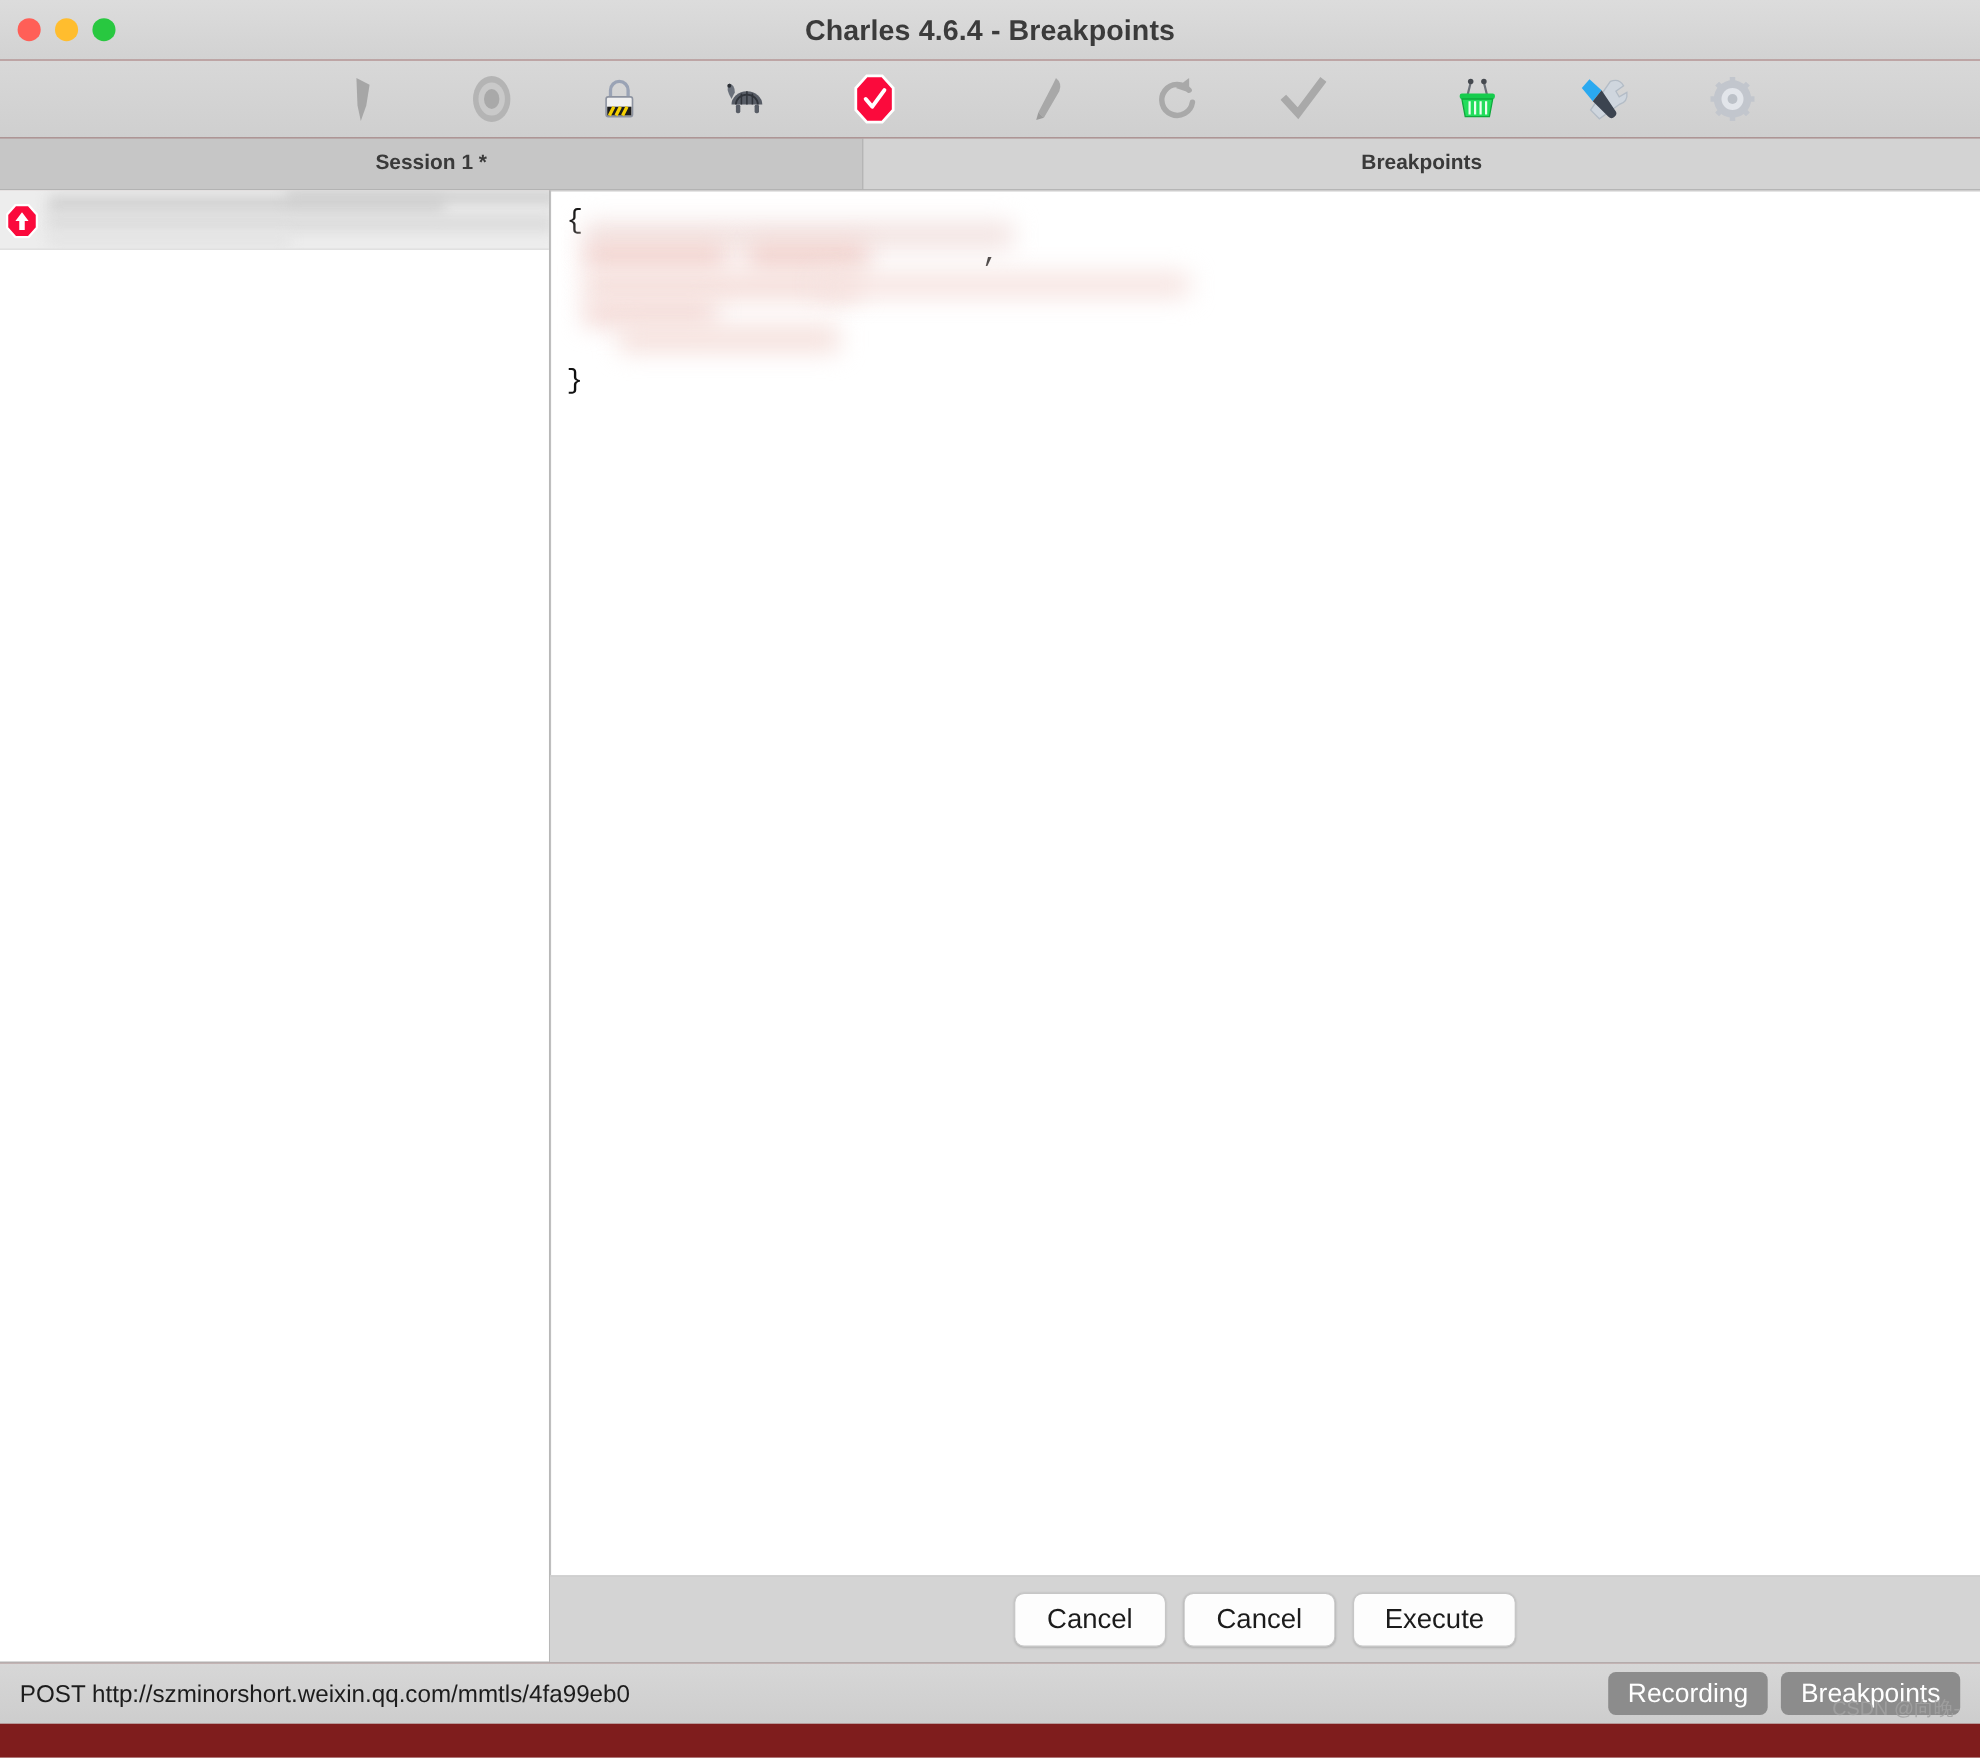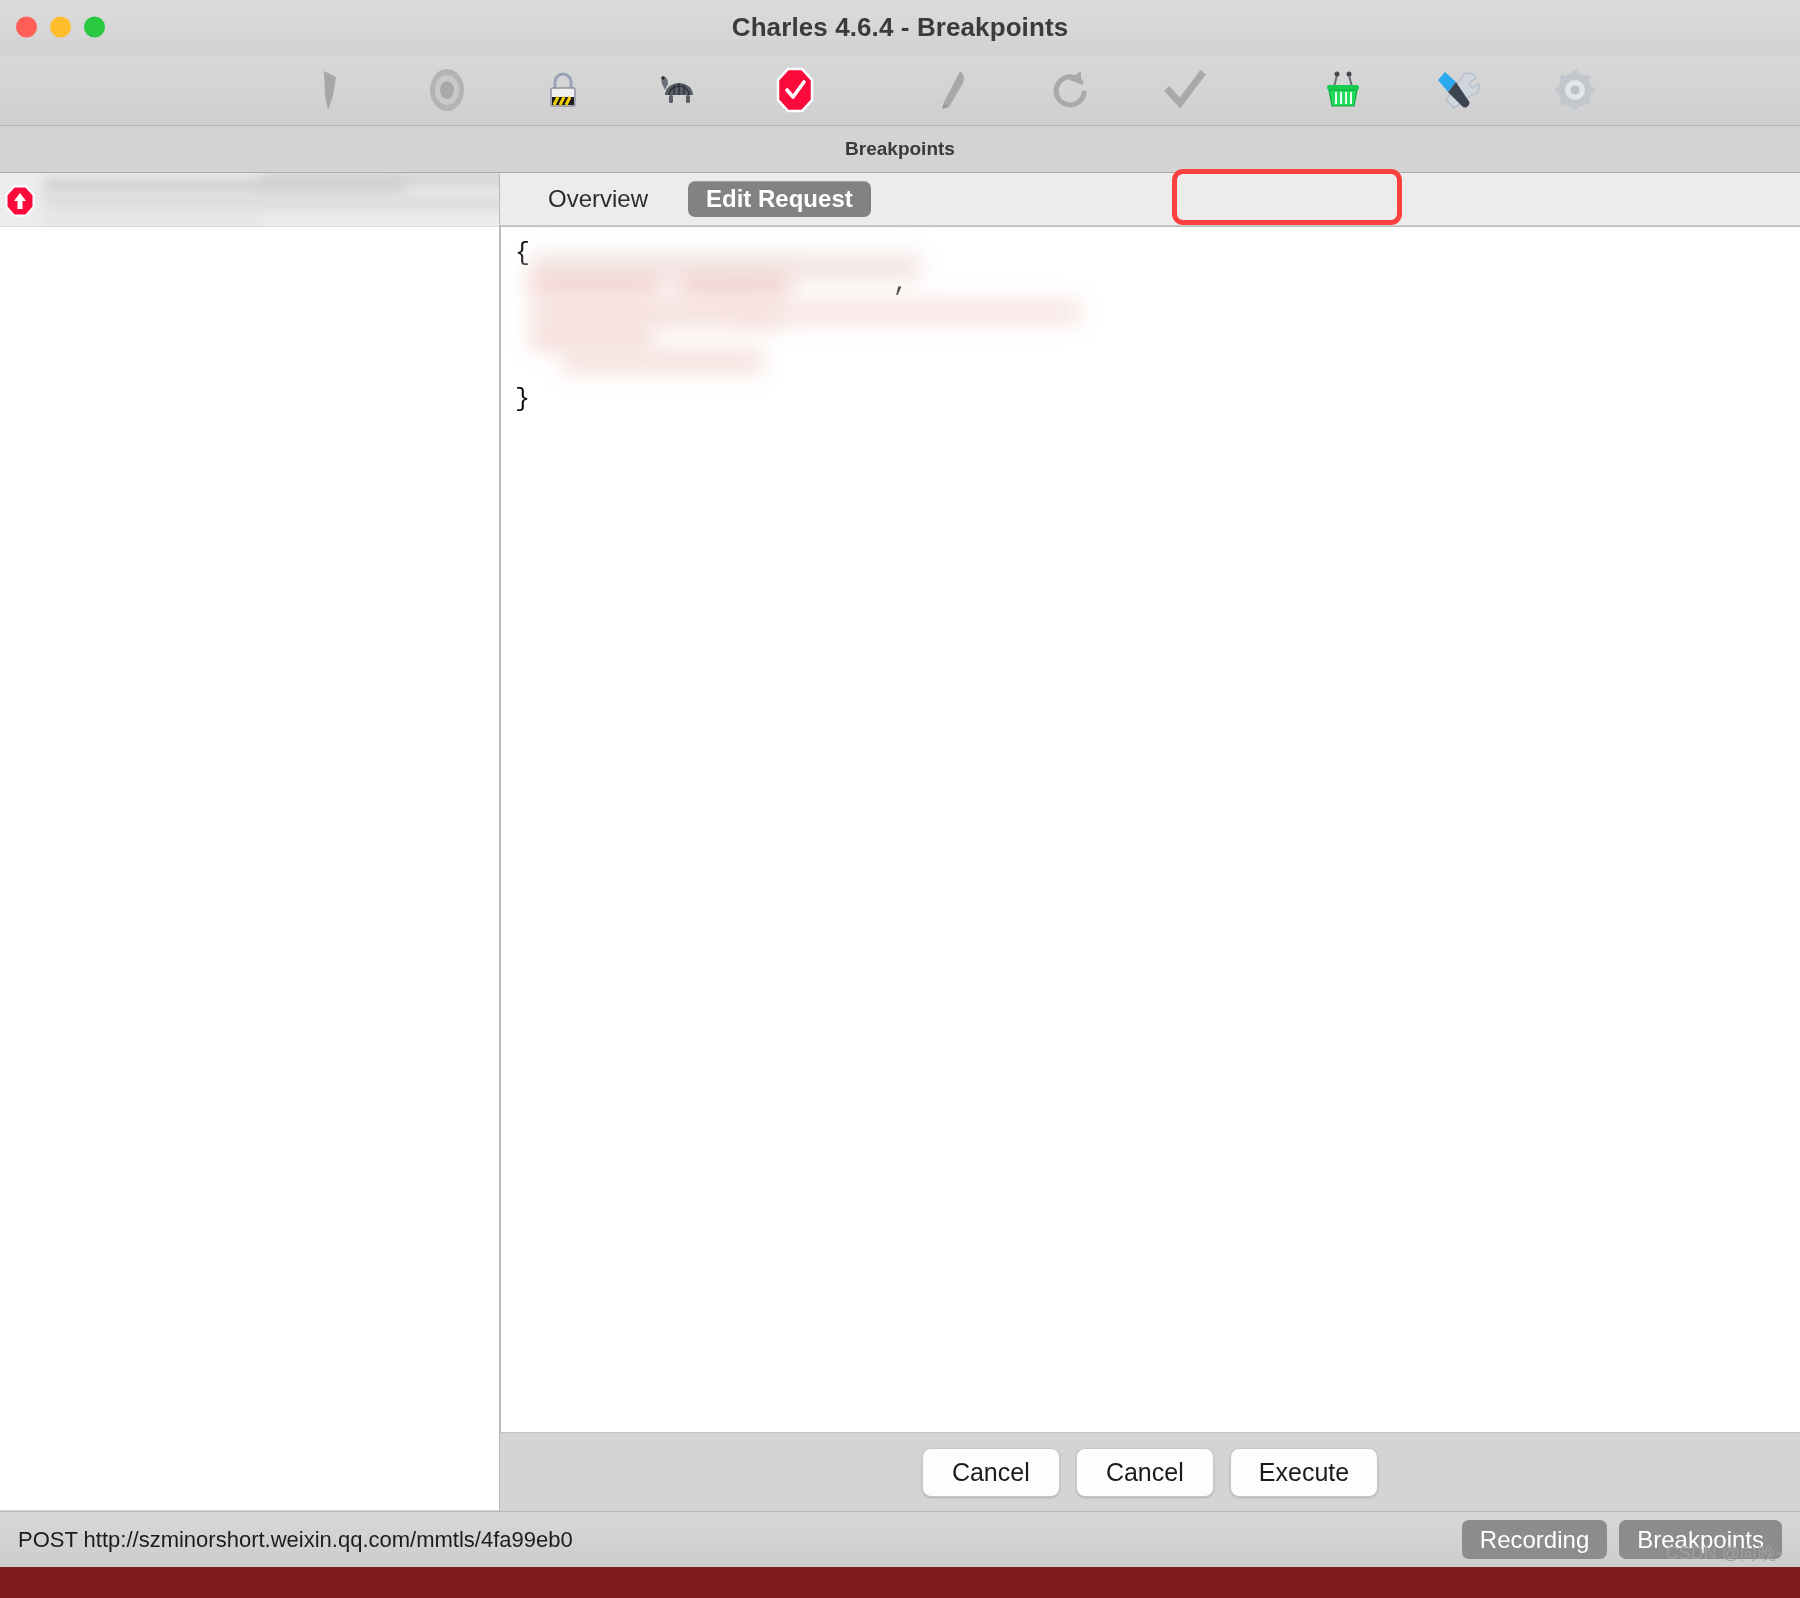--- a/index.html
+++ b/index.html
@@ -409,20 +409,21 @@
         <g stroke="#c2c6cd" stroke-width="5">
           <path d="M22 2 V8 M22 36 V42 M2 22 H8 M36 22 H42 M8 8 L12 12 M32 32 L36 36 M36 8 L32 12 M12 32 L8 36"></path>
         </g>
         <circle cx="22" cy="22" r="10" fill="#e2e5ea"></circle>
         <circle cx="22" cy="22" r="4.5" fill="#bcc1c8"></circle>
       </svg>
     </button>
   </div>
 
   <div class="tabstrip">
+    <div class="seg session">Session 1 *</div>
     <div class="seg breakpoints">Breakpoints</div>
   </div>
 
   <div class="body-split">
 
     <div class="left-pane">
       <div class="left-header">
         <div class="blur-bar" style="left:44px;  top:4px;  width:360px; height:18px; background:#d4d4d4;"></div>
         <div class="blur-bar" style="left:44px;  top:22px; width:460px; height:16px; background:#dcdcdc;"></div>
         <div class="blur-bar" style="left:260px; top:0px;  width:250px; height:12px; background:#cfcfcf;"></div>
@@ -430,26 +431,20 @@
         <svg class="badge-stop" viewBox="0 0 30 32">
           <path d="M9 1.5 H21 L28.5 10 V22 L21 30.5 H9 L1.5 22 V10 Z" fill="#fb0a3c" stroke="#ffffff" stroke-width="2"></path>
           <path d="M15 8 L21 16 H17.5 V24 H12.5 V16 H9 Z" fill="#ffffff"></path>
         </svg>
       </div>
       <div class="left-list"></div>
     </div>
 
     <div class="right-pane">
 
-      <div class="req-tabs">
-        <div class="req-tab">Overview</div>
-        <div style="width:22px"></div>
-        <div class="req-tab active">Edit Request</div>
-        <div class="hl-box" style="left:672px; top:-4px; width:230px; height:56px;"></div>
-      </div>
 
       <div class="editor">
         <div class="code-line" style="left:14px; top:12px;">{</div>
         <div class="code-line" style="left:392px; top:42px;">,</div>
         <div class="code-line" style="left:14px; top:158px;">}</div>
 
         <div class="blur-txt" style="left:30px;  top:28px;  width:390px; height:24px; background:#f2e2e0;"></div>
         <div class="blur-txt" style="left:30px;  top:48px;  width:130px; height:22px; background:#f1cfca;"></div>
         <div class="blur-txt" style="left:178px; top:48px;  width:110px; height:22px; background:#f0cdc8;"></div>
         <div class="blur-txt" style="left:30px;  top:74px;  width:250px; height:24px; background:#f4dcd8;"></div>

